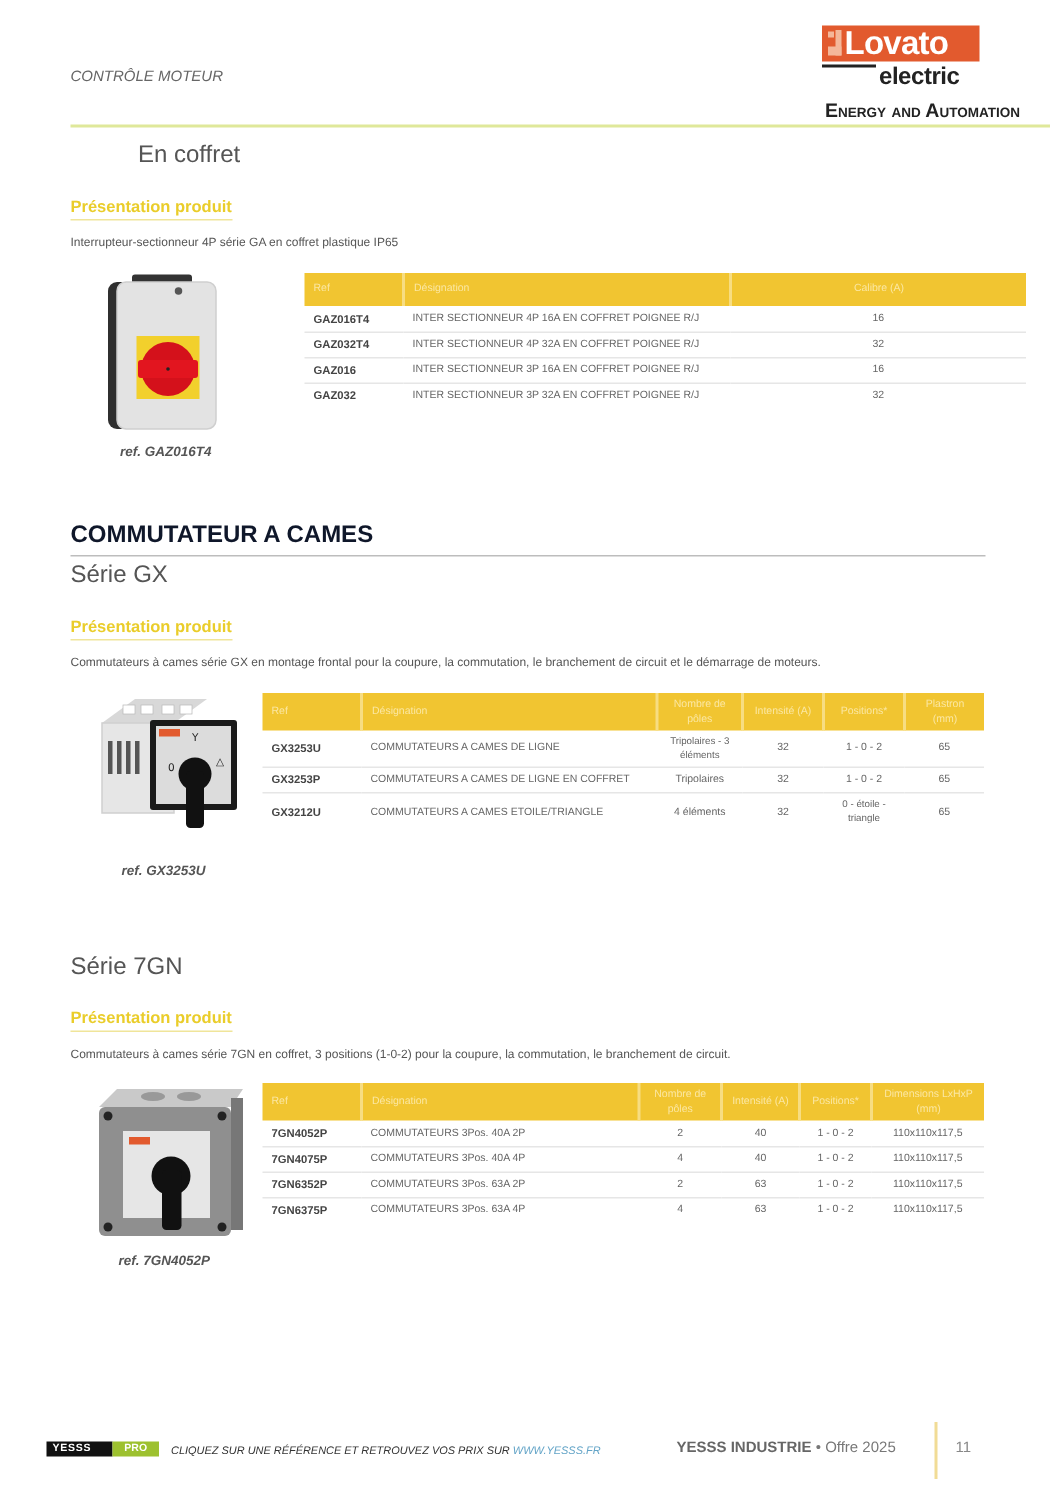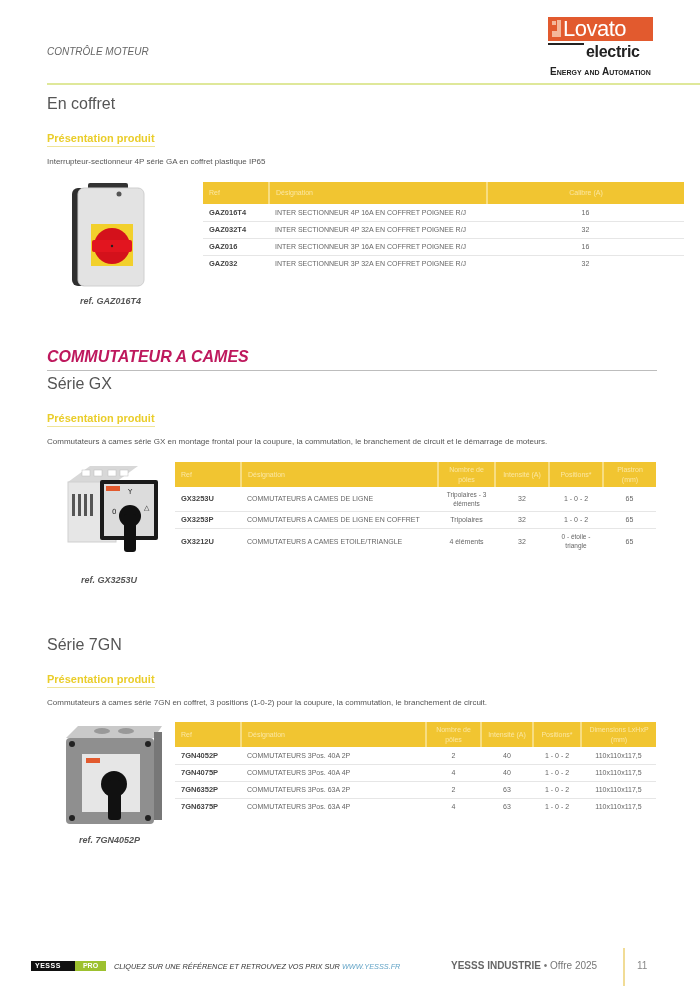--- a/index.html
+++ b/index.html
@@ -9,28 +9,28 @@
   .header { position: absolute; left: 0; top: 0; width: 700px; height: 80px; }
   .cat-title { position: absolute; left: 47px; top: 24px; font-size: 17px; font-weight: bold; color: #6b6b6b; letter-spacing: -0.2px; }
   .cat-sub { position: absolute; left: 47px; top: 46px; font-size: 10px; font-style: italic; color: #666; }
   .header-rule { position: absolute; left: 47px; top: 83px; width: 653px; height: 2px; background: #dfe89a; }
 
   .brand { position: absolute; left: 548px; top: 17px; width: 106px; }
   .brand-box { width: 105px; height: 24px; background: #e25a2e; position: relative; }
   .brand-box .bar1 { position: absolute; left: 4px; top: 4px; width: 4px; height: 4px; background: #f4b79a; }
   .brand-box .bar2 { position: absolute; left: 9px; top: 3px; width: 4px; height: 17px; background: #f4b79a; }
   .brand-box .bar3 { position: absolute; left: 4px; top: 14px; width: 9px; height: 6px; background: #f4b79a; }
-  .brand-name { position: absolute; left: 15px; top: -1px; font-size: 22px; font-weight: normal; color: #fff; letter-spacing: -0.5px; }
+  .brand-name { position: absolute; left: 15px; top: -1px; font-size: 22px; font-weight: bold; color: #fff; letter-spacing: -0.5px; }
   .brand-electric-row { display: flex; align-items: flex-start; margin-top: 2px; }
   .brand-line { width: 36px; height: 2px; background: #222; margin-bottom: 3px; }
   .brand-electric { font-size: 16px; font-weight: bold; color: #222; margin-left: 2px; letter-spacing: -0.3px; }
-  .brand-tag { position: absolute; left: 550px; top: 66px; font-size: 10px; color: #222; font-weight: bold; letter-spacing: 0; }
+  .brand-tag { position: absolute; left: 550px; top: 66px; font-size: 13px; color: #222; font-weight: bold; letter-spacing: 0; }
 
   .section-title { position: absolute; left: 47px; font-size: 16px; color: #555; }
-  .big-heading { position: absolute; left: 47px; top: 348px; font-size: 16px; font-weight: bold; font-style: italic; color: #be185d; }
+  .big-heading { position: absolute; left: 47px; top: 348px; font-size: 16px; font-weight: bold; color: #0f172a; }
   .big-rule { position: absolute; left: 47px; top: 370px; width: 610px; height: 1px; background: #bdbdbd; }
   .pres { position: absolute; left: 47px; font-size: 11px; font-weight: bold; color: #eacd2a; border-bottom: 1px solid #f0e59a; padding-bottom: 2px; }
   .desc { position: absolute; left: 47px; font-size: 8px; color: #555; }
 
   .product-img { position: absolute; }
   .caption { position: absolute; font-size: 9px; font-style: italic; font-weight: bold; color: #555; }
 
   table.ptab { position: absolute; border-collapse: collapse; font-size: 7px; color: #666; }
   table.ptab th { background: #f1c531; color: #fbe7a2; font-weight: normal; text-align: left; padding: 0 6px; border-right: 2px solid #f7dd82; line-height: 10px; }
   table.ptab th:last-child { border-right: none; }
@@ -66,21 +66,21 @@
     </div>
     <div class="brand-electric-row">
       <div class="brand-line"></div>
       <div class="brand-electric">electric</div>
     </div>
   </div>
   <div class="brand-tag" style="font-variant: small-caps; text-transform: none;"><span>Energy and Automation</span></div>
 </div>
 <div class="header-rule"></div>
 
-<div class="section-title" style="top:95px;">En coffret</div>
+<div class="section-title" style="top:95px;margin-left:45px;">En coffret</div>
 <div class="pres" style="top:132px;">Présentation produit</div>
 <div class="desc" style="top:157px;">Interrupteur-sectionneur 4P série GA en coffret plastique IP65</div>
 
 <div class="product-img" style="left:62px; top:180px; width:100px; height:110px;">
   <svg width="100" height="110" viewBox="0 0 100 110">
     <rect x="26" y="3" width="40" height="8" rx="2" fill="#333"></rect>
     <rect x="10" y="8" width="70" height="98" rx="6" fill="#2f2f2f"></rect>
     <rect x="16" y="8" width="66" height="98" rx="6" fill="#e3e3e3"></rect>
     <rect x="16" y="8" width="66" height="98" rx="6" fill="none" stroke="#cfcfcf"></rect>
     <circle cx="57" cy="14" r="2.5" fill="#555"></circle>

